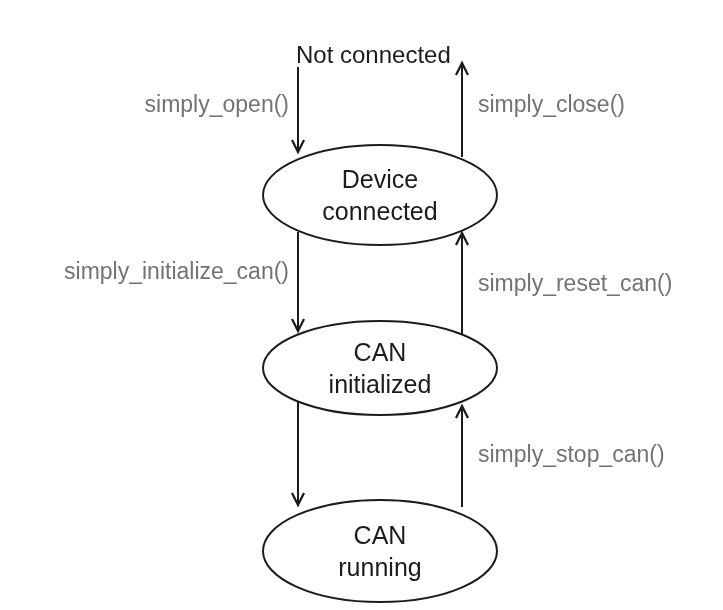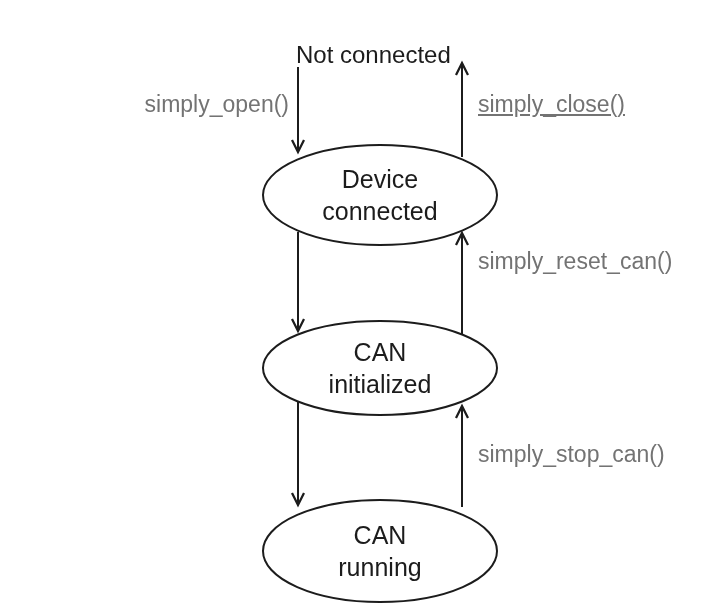--- a/index.html
+++ b/index.html
@@ -37,23 +37,23 @@
     width: 234px;
     text-align: center;
     font-size: 25px;
     line-height: 32px;
     white-space: pre-line;
   }
   .s1 { top: 163px; }
   .s2 { top: 336px; }
   .s3 { top: 519px; }
   .t-open  { right: 434px; top: 91px;  text-align: right; }
-  .t-close { left: 478px;  top: 91px; text-decoration: underline; }
+  .t-close { left: 478px;  top: 91px; }
   .t-init  { right: 434px; top: 258px; text-align: right; }
-  .t-reset { left: 478px;  top: 248px; }
+  .t-reset { left: 478px;  top: 270px; }
   .t-start { right: 436px; top: 441px; text-align: right; }
   .t-stop  { left: 478px;  top: 441px; }
 </style>
 </head>
 <body>
 
 <div id="canvas">
 
   <svg id="diagram-svg" viewBox="0 0 723 610" xmlns="http://www.w3.org/2000/svg">
     <defs>
@@ -71,20 +71,21 @@
     <line x1="298" y1="232" x2="298" y2="331" stroke="#1c1c1c" stroke-width="2" marker-end="url(#arrowhead)"></line>
     <line x1="462" y1="334" x2="462" y2="233" stroke="#1c1c1c" stroke-width="2" marker-end="url(#arrowhead)"></line>
     <line x1="298" y1="402" x2="298" y2="505" stroke="#1c1c1c" stroke-width="2" marker-end="url(#arrowhead)"></line>
     <line x1="462" y1="507" x2="462" y2="406" stroke="#1c1c1c" stroke-width="2" marker-end="url(#arrowhead)"></line>
   </svg>
 
   <div class="start-lbl">Not connected</div>
 
   <div class="lbl t-open">simply_open()</div>
   <div class="lbl t-close">simply_close()</div>
+  <div class="lbl t-init">simply_initialize_can()</div>
   <div class="lbl t-reset">simply_reset_can()</div>
   <div class="lbl t-stop">simply_stop_can()</div>
 
   <div class="state-lbl s1">Device
 connected</div>
   <div class="state-lbl s2">CAN
 initialized</div>
   <div class="state-lbl s3">CAN
 running</div>
 

